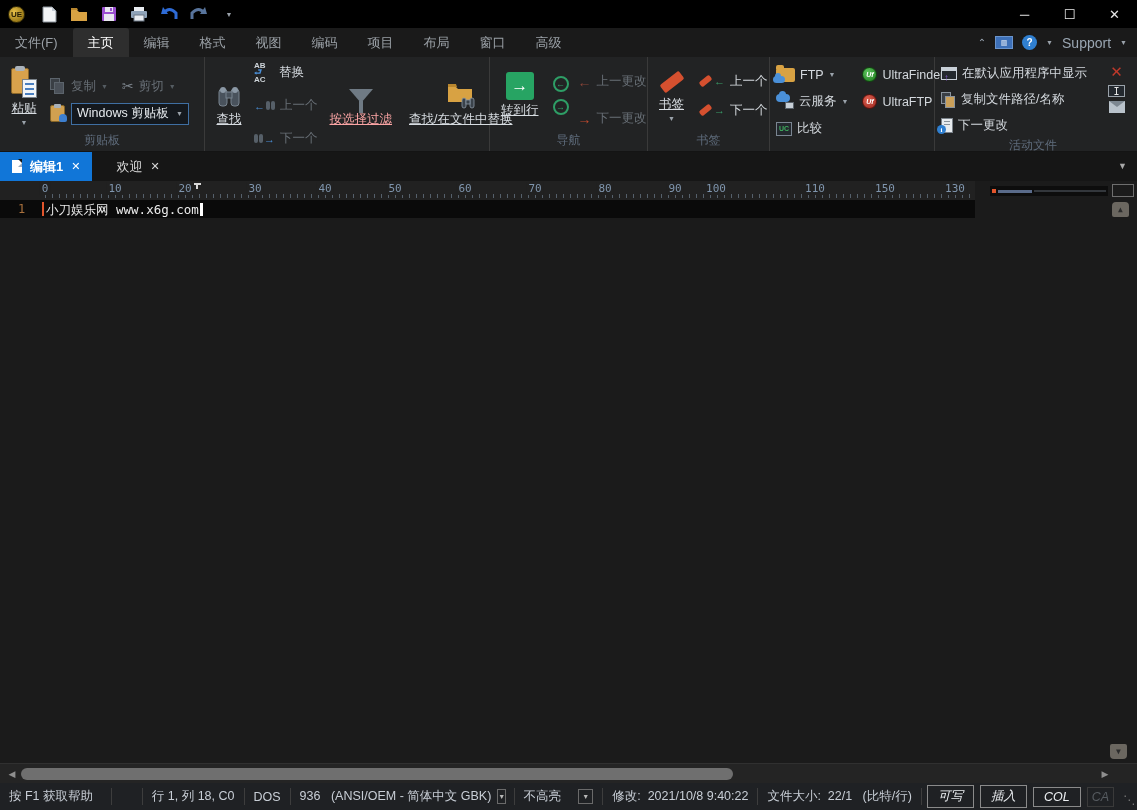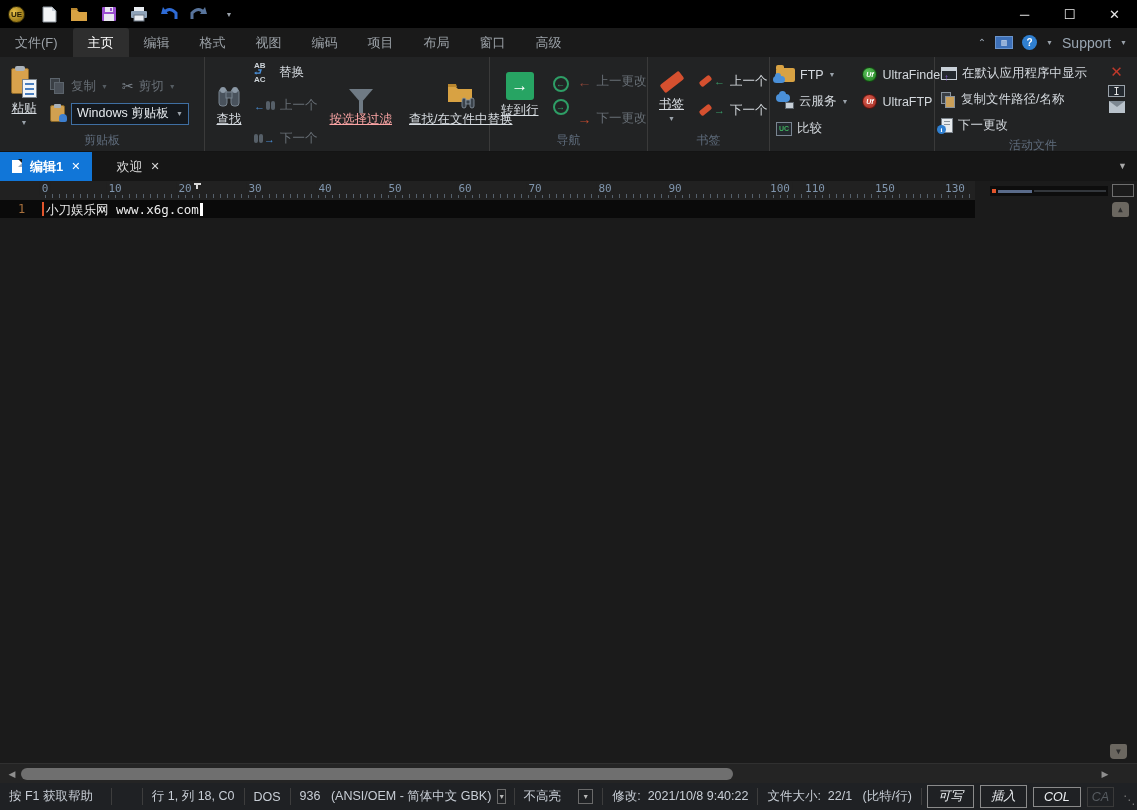--- a/index.html
+++ b/index.html
@@ -504,21 +504,21 @@
           <span class="num" style="left: 45px;">0</span>
           <span class="num" style="left: 115px;">10</span>
           <span class="num" style="left: 185px;">20</span>
           <span class="num" style="left: 255px;">30</span>
           <span class="num" style="left: 325px;">40</span>
           <span class="num" style="left: 395px;">50</span>
           <span class="num" style="left: 465px;">60</span>
           <span class="num" style="left: 535px;">70</span>
           <span class="num" style="left: 605px;">80</span>
           <span class="num" style="left: 675px;">90</span>
-          <span class="num" style="left: 780px;">100</span>
+          <span class="num" style="left: 716px;">100</span>
           <span class="num" style="left: 815px;">110</span>
           <span class="num" style="left: 885px;">150</span>
           <span class="num" style="left: 955px;">130</span>
         </div>
       <div class="caretmark"></div>
     </div>
     <div class="mapstrip">
       <span class="dot"></span>
       <span class="t1"></span>
         <span class="t2"></span>

